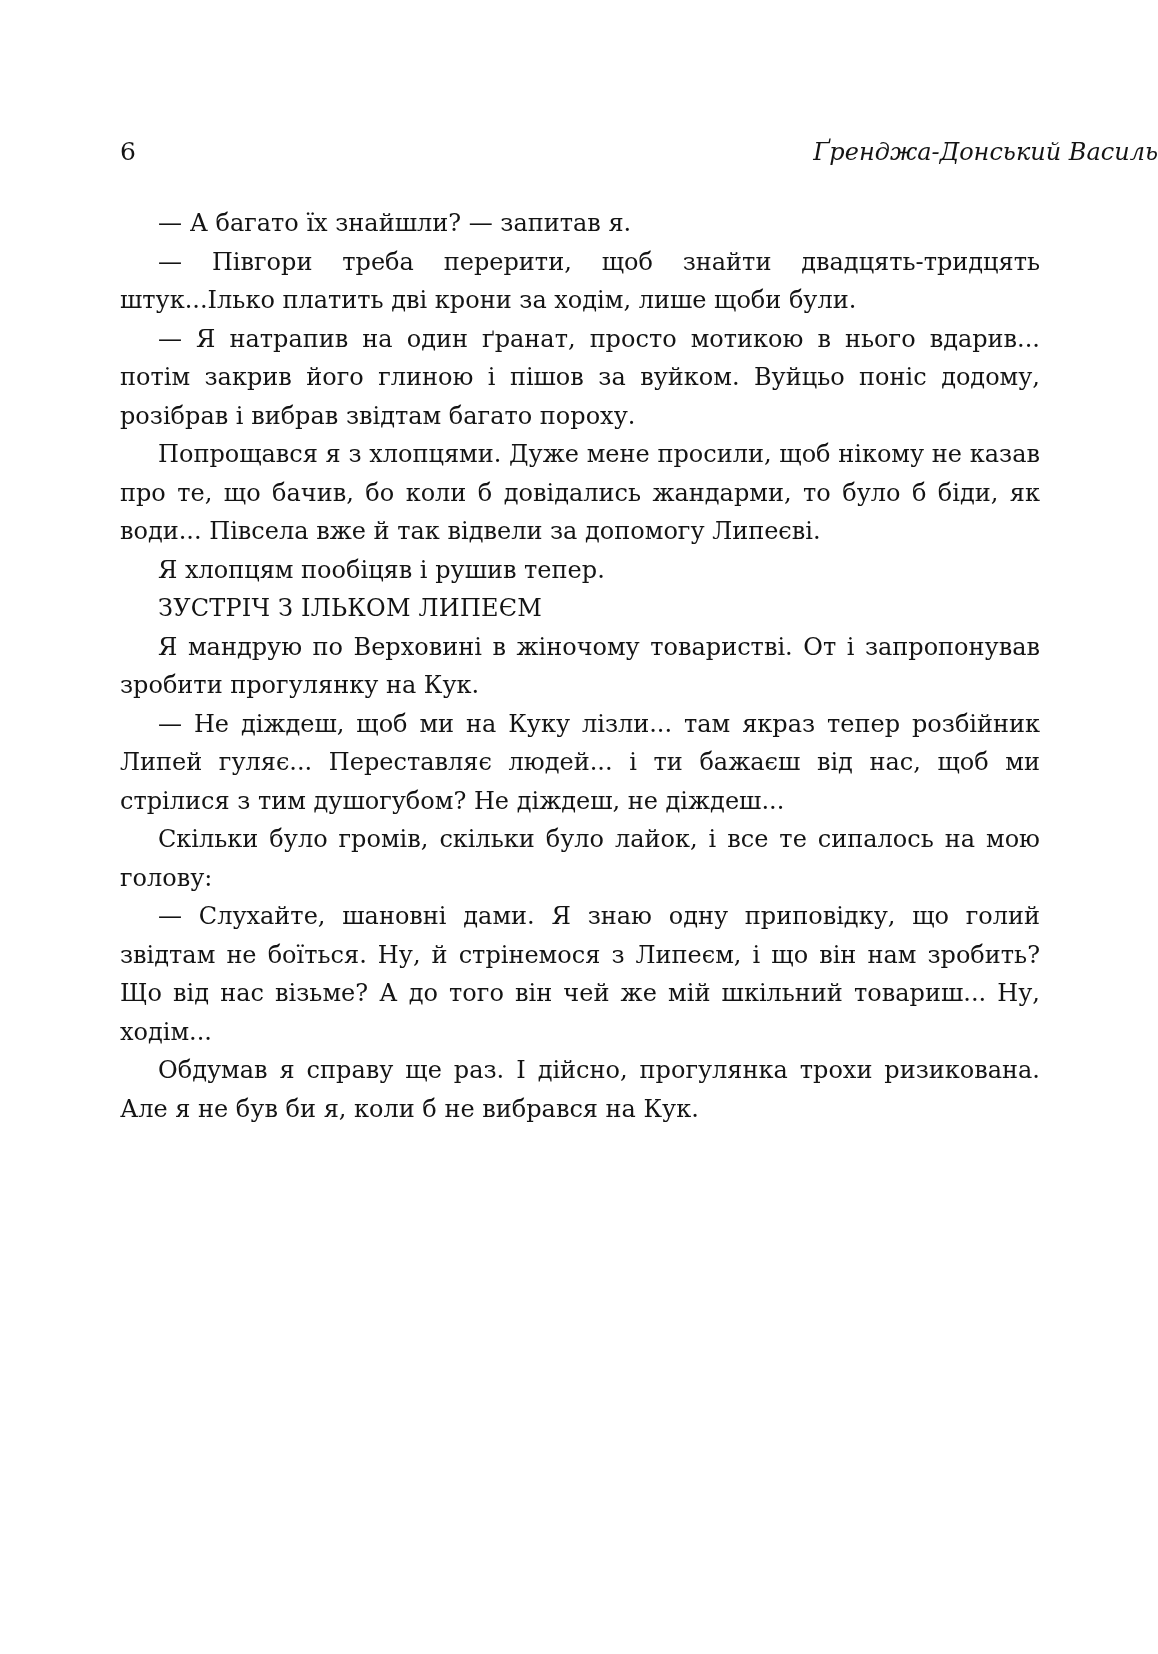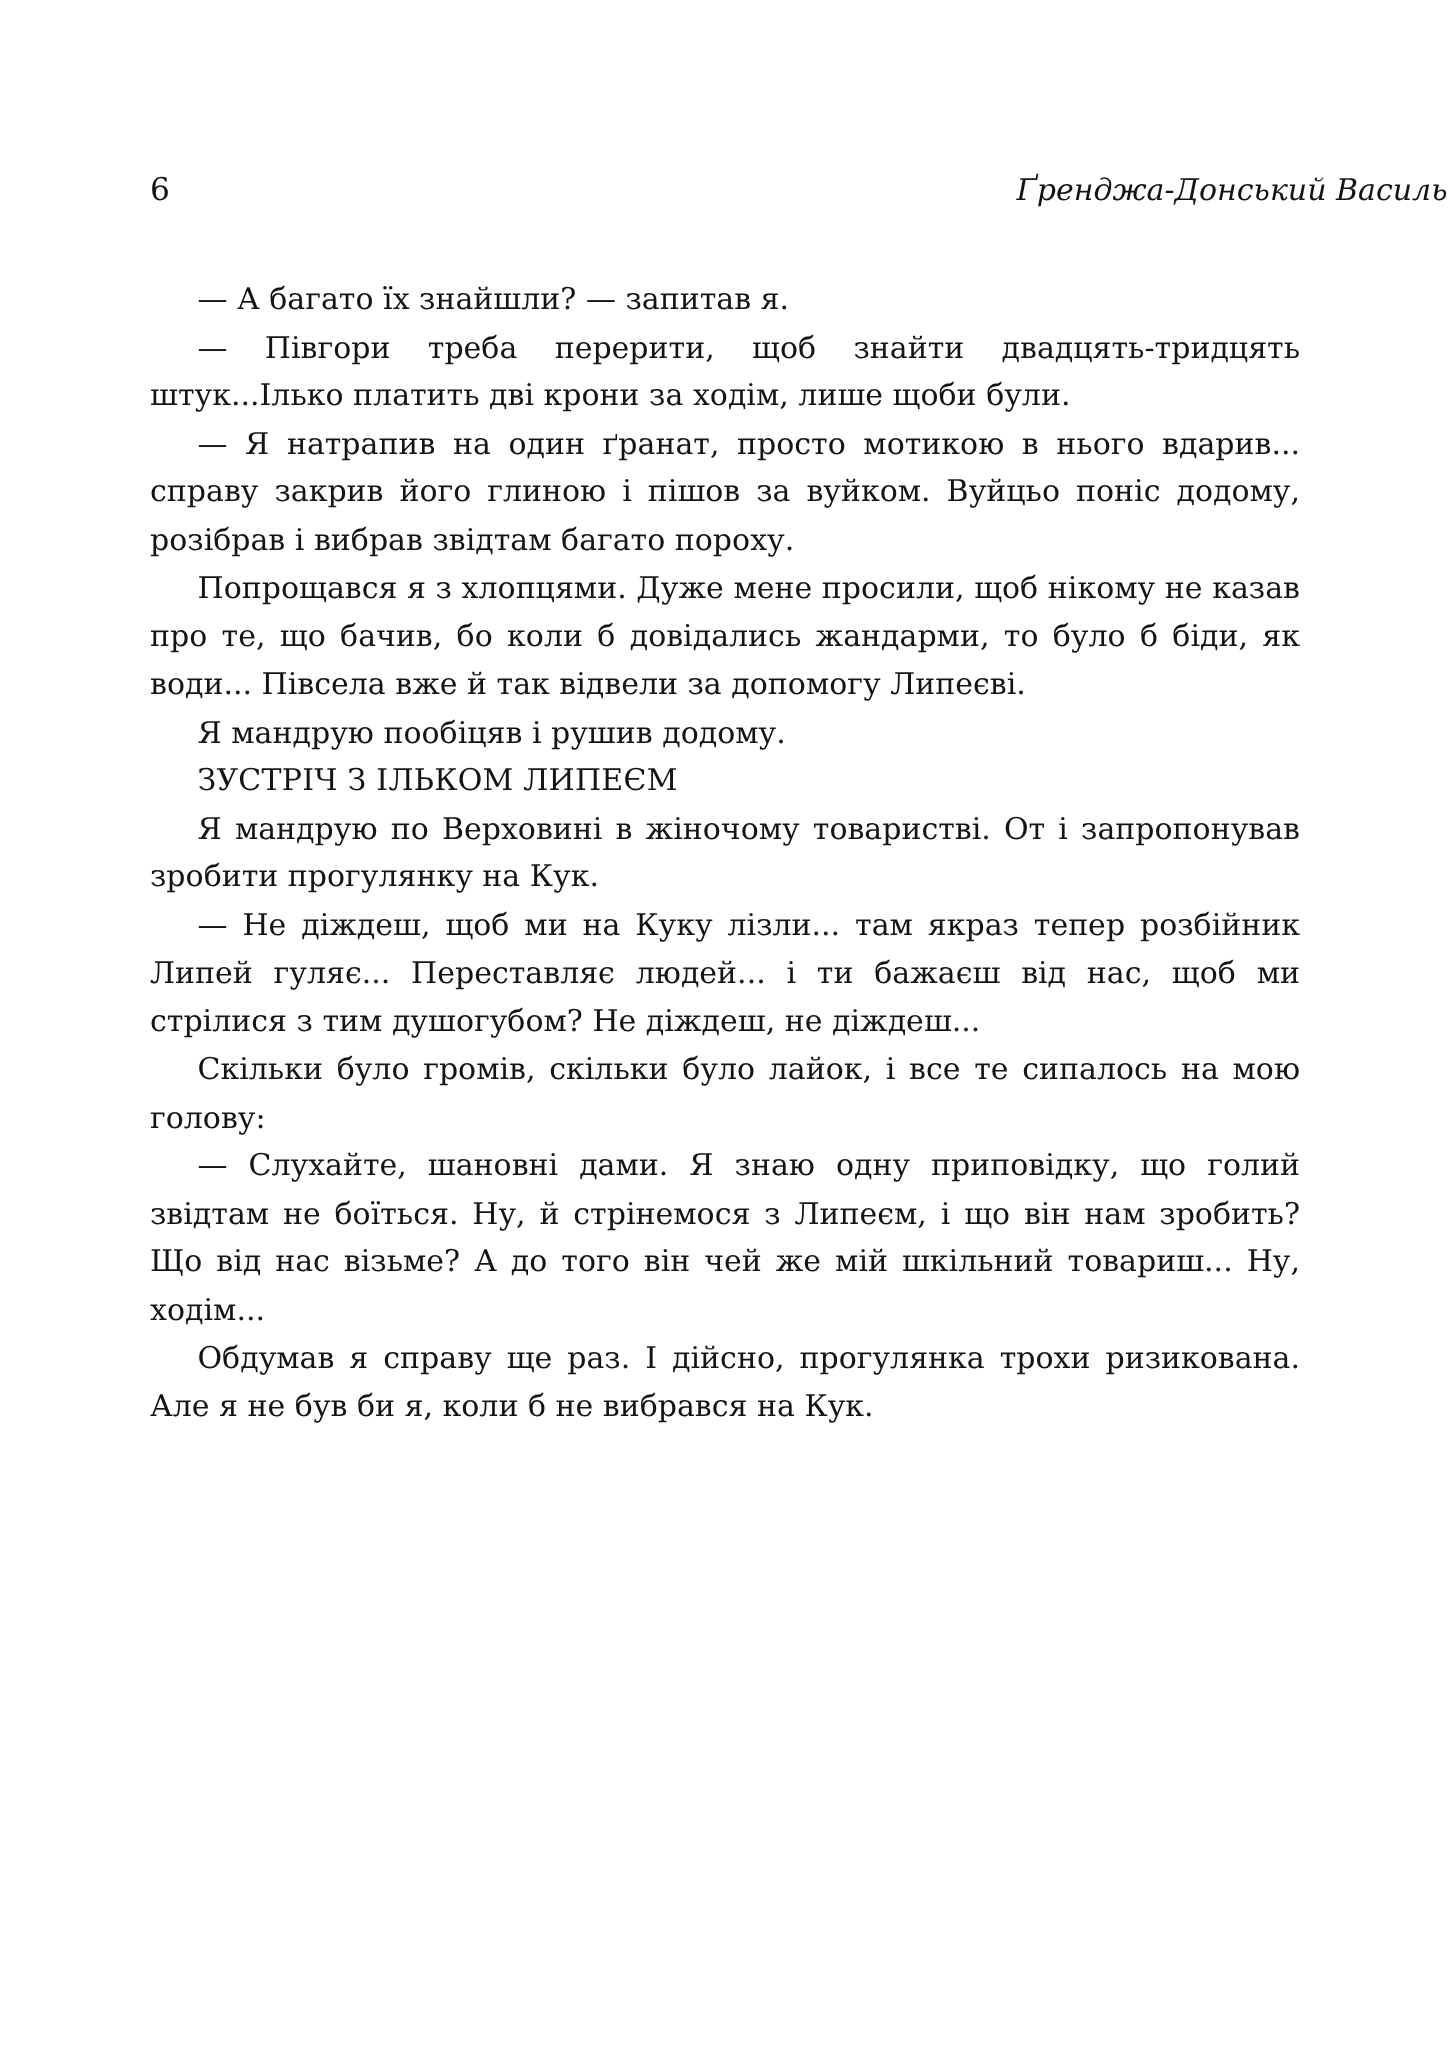--- a/index.html
+++ b/index.html
@@ -35,21 +35,21 @@
     line-height: 32px;
   }
   .running-title {
     display: block;
     text-align: right;
     font-style: italic;
     font-size: 24px;
     line-height: 32px;
   }
   .body-text {
-    margin: 42px 118px 0 120px;
+    margin: 26px 118px 0 120px;
     font-size: 24px;
     line-height: 38.5px;
     text-align: justify;
     text-justify: inter-word;
   }
   .body-text p {
     margin: 0;
     padding: 0;
     text-indent: 38px;
   }
@@ -63,23 +63,23 @@
 <div class="page">
 
   <div class="page-header">
     <span class="page-number">6</span>
     <span class="running-title">Ґренджа-Донський Василь</span>
   </div>
 
   <div class="body-text">
     <p>— А багато їх знайшли? — запитав я.</p>
     <p>— Півгори треба перерити, щоб знайти двадцять-тридцять штук...Ілько платить дві крони за ходім, лише щоби були.</p>
-    <p>— Я натрапив на один ґранат, просто мотикою в нього вдарив... справу закрив його глиною і пішов за вуйком. Вуйцьо поніс додому, розібрав і вибрав звідтам багато пороху.</p>
+    <p>— Я натрапив на один ґранат, просто мотикою в нього вдарив... потім закрив його глиною і пішов за вуйком. Вуйцьо поніс додому, розібрав і вибрав звідтам багато пороху.</p>
     <p>Попрощався я з хлопцями. Дуже мене просили, щоб нікому не казав про те, що бачив, бо коли б довідались жандарми, то було б біди, як води... Півсела вже й так відвели за допомогу Липеєві.</p>
-    <p>Я мандрую пообіцяв і рушив додому.</p>
+    <p>Я хлопцям пообіцяв і рушив тепер.</p>
     <p class="chapter-heading">ЗУСТРІЧ З ІЛЬКОМ ЛИПЕЄМ</p>
     <p>Я мандрую по Верховині в жіночому товаристві. От і запропонував зробити прогулянку на Кук.</p>
     <p>— Не діждеш, щоб ми на Куку лізли... там якраз тепер розбійник Липей гуляє... Переставляє людей... і ти бажаєш від нас, щоб ми стрілися з тим душогубом? Не діждеш, не діждеш...</p>
     <p>Скільки було громів, скільки було лайок, і все те сипалось на мою голову:</p>
     <p>— Слухайте, шановні дами. Я знаю одну приповідку, що голий звідтам не боїться. Ну, й стрінемося з Липеєм, і що він нам зробить? Що від нас візьме? А до того він чей же мій шкільний товариш... Ну, ходім...</p>
     <p>Обдумав я справу ще раз. І дійсно, прогулянка трохи ризикована. Але я не був би я, коли б не вибрався на Кук.</p>
   </div>
 
 </div>
 

